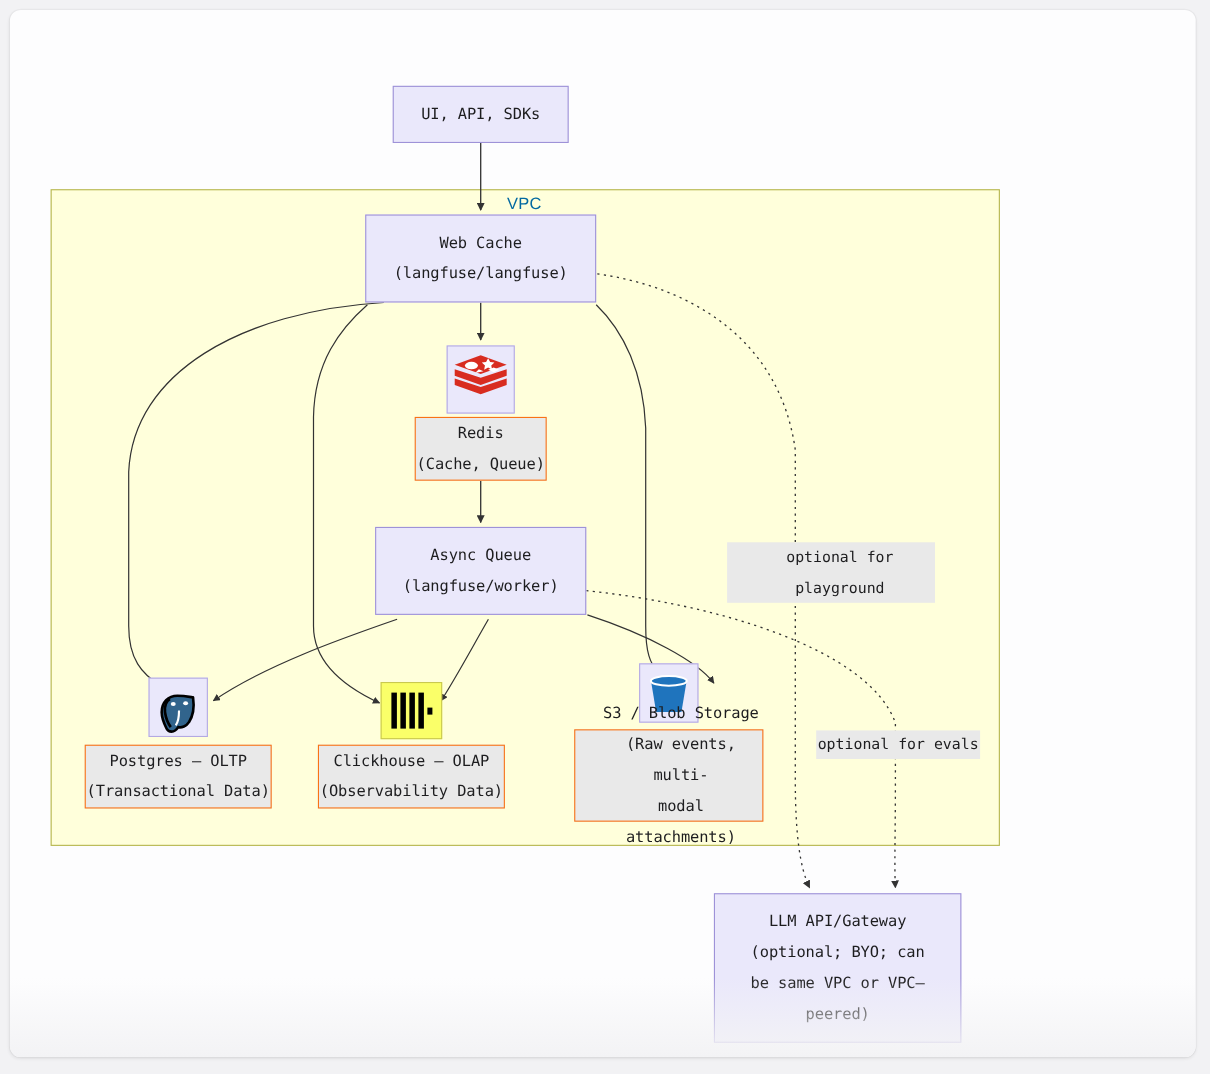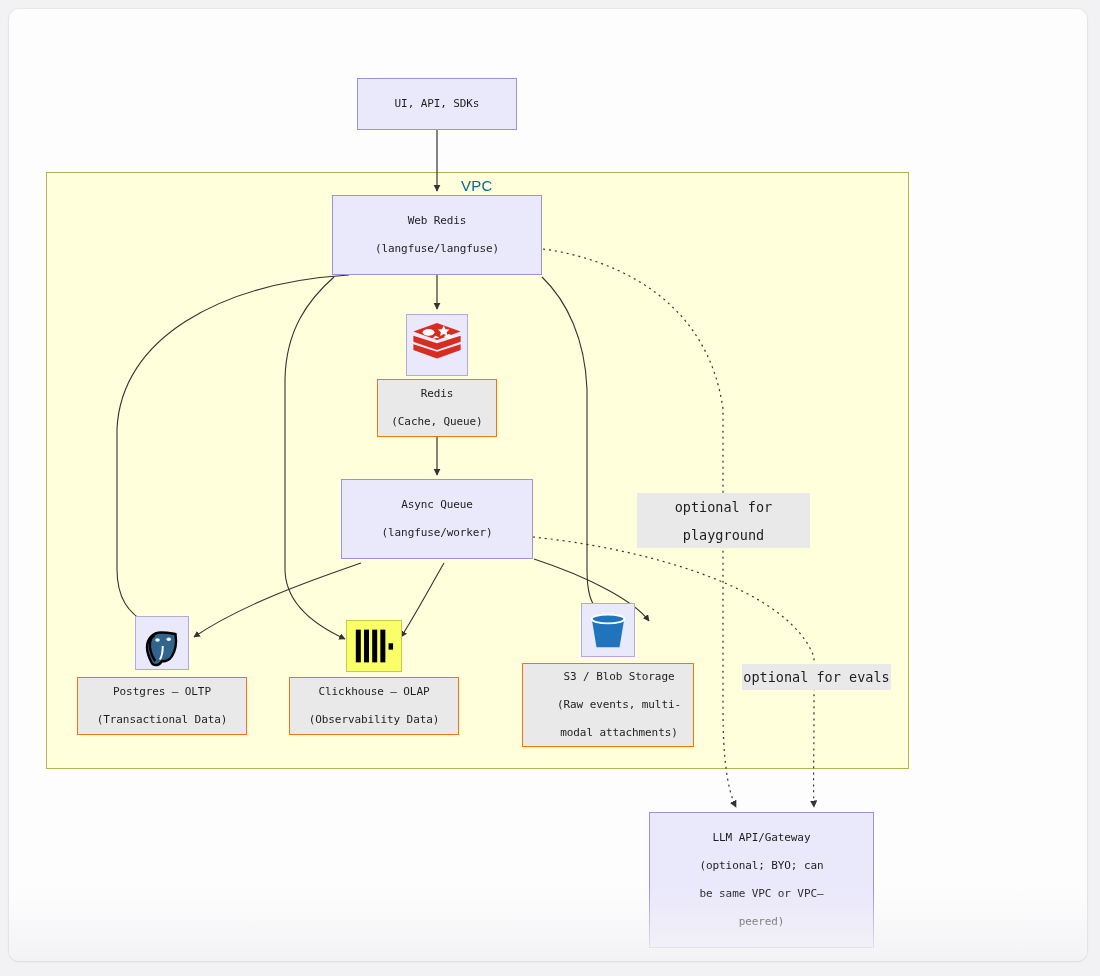--- a/index.html
+++ b/index.html
@@ -37,21 +37,21 @@
   }
   .node {
     position: absolute;
     box-sizing: border-box;
     display: flex;
     flex-direction: column;
     align-items: center;
     justify-content: center;
     text-align: center;
     font-family: "DejaVu Sans Mono", monospace;
-    font-size: 11px;
+    font-size: 14px;
     color: #1d1d1f;
     line-height: 28px;
     letter-spacing: -0.1px;
   }
   .purple-box {
     background: #eae8fb;
     border: 1.3px solid #9e92d8;
   }
   .gray-box {
     background: #e9e9e9;
@@ -133,21 +133,21 @@
       <path d="M 534 240 C 620 252 700 300 714 400 L 714 700 C 714 748 718 780 727 798" fill="none" stroke="#333" stroke-width="1.2" stroke-dasharray="2 4" marker-end="url(#arrow)"></path>
 
       <path d="M 524 528 C 640 540 780 580 805 648 L 805 700 C 805 748 804 780 805 798" fill="none" stroke="#333" stroke-width="1.2" stroke-dasharray="2 4" marker-end="url(#arrow)"></path>
     </svg>
 
     <div class="node purple-box" style="left:348px; top:69px; width:160px; height:52px;">
       <div>UI, API, SDKs</div>
     </div>
 
     <div class="node purple-box" style="left:323px; top:186px; width:210px; height:80px;">
-      <div>Web Redis</div>
+      <div>Web Cache</div>
       <div>(langfuse/langfuse)</div>
     </div>
 
     <div class="icon-box" style="left:397px; top:305px; width:62px; height:62px;">
       <svg width="54" height="54" viewBox="0 0 64 64">
         <g fill="#d82c20">
           <path d="M32 40 L4 31 L4 38 L32 48 L60 38 L60 31 Z"></path>
           <path d="M32 30 L4 21 L4 28 L32 38 L60 28 L60 21 Z"></path>
           <path d="M32 6 L60 16 L32 26 L4 16 Z"></path>
         </g>
@@ -212,21 +212,21 @@
         <ellipse cx="24" cy="12.5" rx="17" ry="4.6" fill="#1f74bd" stroke="#fff" stroke-width="2"></ellipse>
       </svg>
     </div>
 
     <div class="node gray-box" style="left:513px; top:654px; width:172px; height:84px;padding-left:22px;">
       <div>S3 / Blob Storage</div>
       <div>(Raw events, multi-</div>
       <div>modal attachments)</div>
     </div>
 
-    <div class="edge-label" style="left:628px; top:484px; width:173px; height:55px;">
+    <div class="edge-label" style="left:652px; top:484px; width:173px; height:55px;padding-left:16px;">
       <div>optional for</div>
       <div>playground</div>
     </div>
 
     <div class="edge-label" style="left:733px; top:655px; width:149px; height:26px;justify-content:center;">
       <div>optional for evals</div>
     </div>
 
     <div class="node purple-box" style="left:640px; top:803px; width:225px; height:136px;">
       <div>LLM API/Gateway</div>

